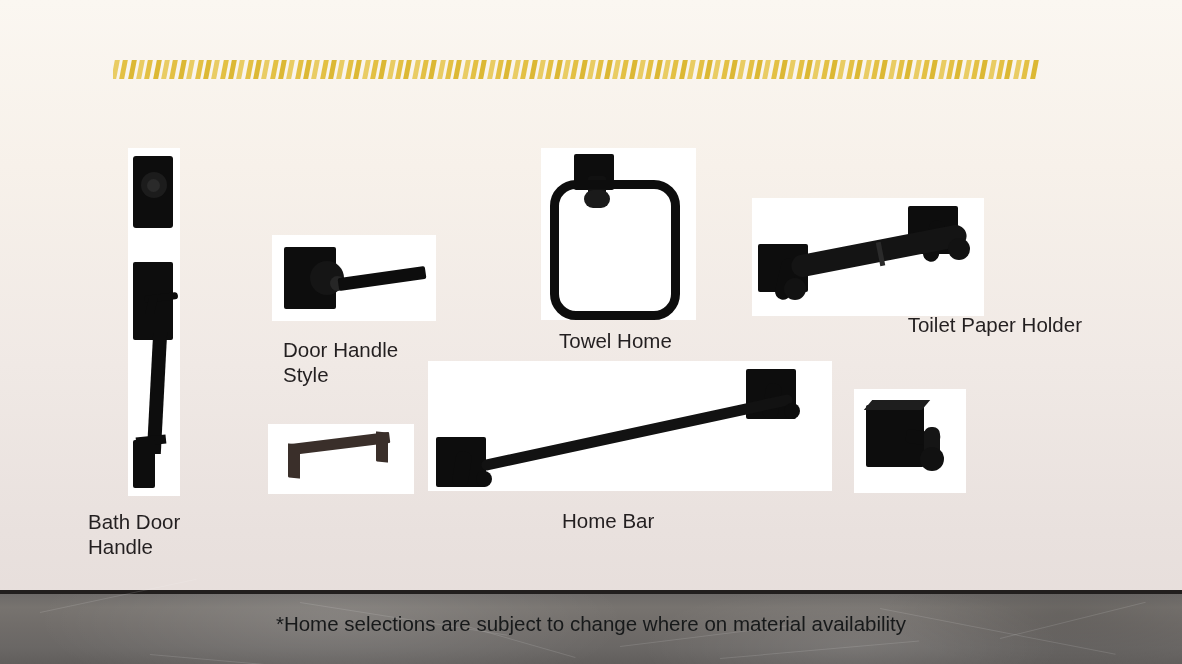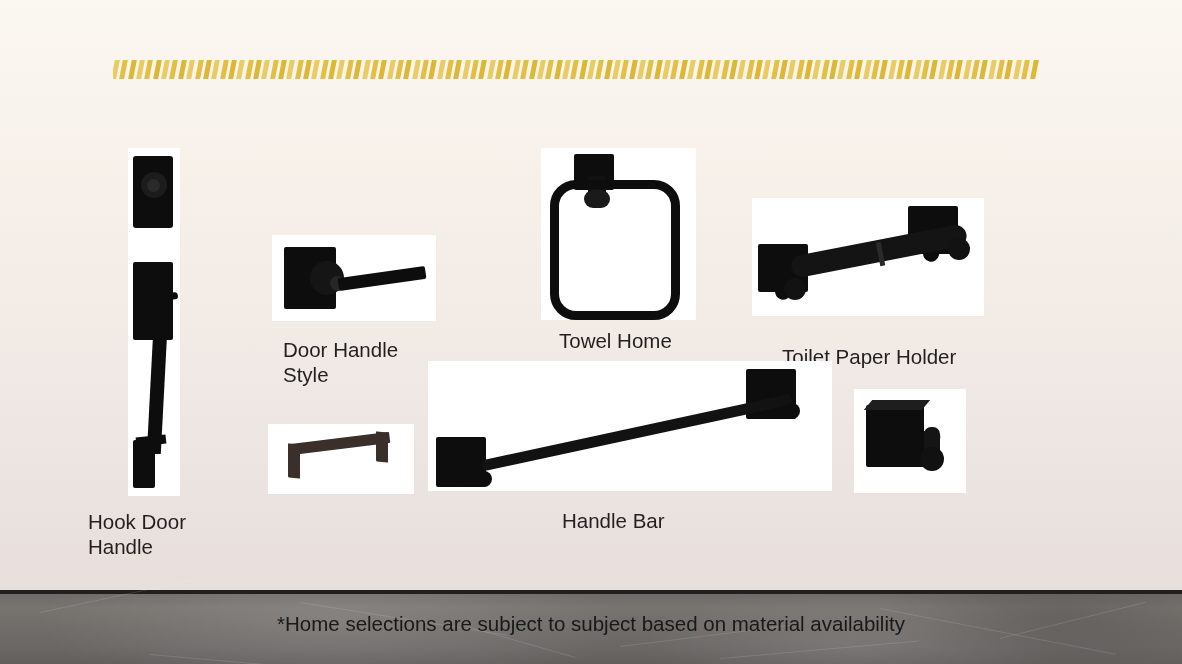--- a/index.html
+++ b/index.html
@@ -227,21 +227,21 @@
 
   <div class="panel" style="left:128px; top:254px; width:52px; height:242px;">
     <div class="blk" style="left:5px; top:8px; width:40px; height:78px; border-radius:2px;"></div>
     <div class="blk" style="left:16px; top:40px; width:34px; height:7px; border-radius:3px; transform:rotate(-7deg);"></div>
     <div class="blk" style="left:19px; top:44px; width:9px; height:16px; transform:skewX(-14deg);"></div>
     <div class="blk" style="left:22px; top:78px; width:14px; height:122px; transform:skewX(-3deg);"></div>
     <div class="blk" style="left:8px; top:182px; width:30px; height:9px; transform:rotate(-6deg);"></div>
     <div class="blk" style="left:5px; top:186px; width:22px; height:48px; border-radius:2px;"></div>
   </div>
 
-  <div class="caption" style="left:88px; top:509px; width:180px;">Hook Door
+  <div class="caption" style="left:88px; top:509px; width:180px;">Bath Door
 Handle</div>
 
   <div class="panel" style="left:272px; top:235px; width:164px; height:86px;">
     <div class="blk" style="left:12px; top:12px; width:52px; height:62px; border-radius:2px;"></div>
     <div class="blk" style="left:38px; top:26px; width:34px; height:34px; border-radius:50%; background:#151515;"></div>
     <div class="blk" style="left:58px; top:41px; width:15px; height:15px; border-radius:50%; background:#262626;"></div>
     <div class="blk" style="left:66px; top:37px; width:88px; height:13px; transform:rotate(-8deg); border-radius:2px;"></div>
   </div>
 
   <div class="caption" style="left:283px; top:337px; width:200px;">Door Handle
@@ -261,21 +261,21 @@
     <div class="blk" style="left:6px; top:46px; width:50px; height:48px; border-radius:2px;"></div>
     <div class="blk" style="left:156px; top:8px; width:50px; height:48px; border-radius:2px;"></div>
     <div class="blk" style="left:26px; top:60px; width:16px; height:42px; border-radius:8px; transform:rotate(13deg);"></div>
     <div class="blk" style="left:174px; top:22px; width:16px; height:42px; border-radius:8px; transform:rotate(13deg);"></div>
     <div class="blk" style="left:38px; top:42px; width:178px; height:22px; border-radius:11px; transform:rotate(-11deg); background:#141414;"></div>
     <div class="blk" style="left:126px; top:44px; width:5px; height:24px; transform:rotate(-11deg); background:#2a2a2a;"></div>
     <div class="blk" style="left:32px; top:80px; width:22px; height:22px; border-radius:50%; background:#121212;"></div>
     <div class="blk" style="left:196px; top:40px; width:22px; height:22px; border-radius:50%; background:#121212;"></div>
   </div>
 
-  <div class="caption" style="left:782px; top:344px; width:300px;">Toilet Paper Holder</div>
+  <div class="caption" style="left:782px; top:312px; width:300px;text-align:right;">Toilet Paper Holder</div>
 
   <div class="panel" style="left:268px; top:424px; width:146px; height:70px;">
     <div style="position:absolute; left:22px; top:14px; width:100px; height:11px;
                 background:#3a2f2a; transform:rotate(-7deg); border-radius:1px;"></div>
     <div style="position:absolute; left:20px; top:20px; width:12px; height:34px;
                 background:#3a2f2a; transform:skewY(7deg); border-radius:1px;"></div>
     <div style="position:absolute; left:108px; top:8px; width:12px; height:30px;
                 background:#3a2f2a; transform:skewY(7deg); border-radius:1px;"></div>
   </div>
 
@@ -283,36 +283,36 @@
   <div class="panel" style="left:428px; top:361px; width:404px; height:130px;">
     <div class="blk" style="left:8px; top:76px; width:50px; height:50px; border-radius:2px;"></div>
     <div class="blk" style="left:318px; top:8px; width:50px; height:50px; border-radius:2px;"></div>
     <div class="blk" style="left:26px; top:90px; width:16px; height:36px; border-radius:7px; transform:rotate(9deg);"></div>
     <div class="blk" style="left:336px; top:22px; width:16px; height:36px; border-radius:7px; transform:rotate(9deg);"></div>
     <div class="blk" style="left:50px; top:66px; width:318px; height:11px; border-radius:6px; transform:rotate(-12.2deg); background:#121212;"></div>
     <div class="blk" style="left:48px; top:110px; width:16px; height:16px; border-radius:50%;"></div>
     <div class="blk" style="left:356px; top:42px; width:16px; height:16px; border-radius:50%;"></div>
   </div>
 
-  <div class="caption" style="left:562px; top:508px; width:220px;">Handle Bar</div>
+  <div class="caption" style="left:562px; top:508px; width:220px;">Home Bar</div>
 
   <div class="panel" style="left:854px; top:389px; width:112px; height:104px;">
     <div class="blk" style="left:12px; top:16px; width:58px; height:62px; border-radius:2px;"></div>
     <div class="blk" style="left:14px; top:11px; width:58px; height:10px; transform:skewX(-40deg); background:#1e1e1e;"></div>
     <div class="blk" style="left:52px; top:42px; width:34px; height:14px; border-radius:4px; transform:rotate(8deg);"></div>
     <div class="blk" style="left:70px; top:38px; width:16px; height:30px; border-radius:7px; background:#151515;"></div>
     <div class="blk" style="left:66px; top:58px; width:24px; height:24px; border-radius:50%; background:#111;"></div>
   </div>
 
 
   <div class="footer-band" id="footer-band">
       <div class="footer-scratch" style="left: 40px; top: 18px; width: 160px; transform: rotate(-12deg);"></div>
       <div class="footer-scratch" style="left: 300px; top: 8px; width: 210px; transform: rotate(9deg);"></div>
       <div class="footer-scratch" style="left: 620px; top: 52px; width: 180px; transform: rotate(-7deg);"></div>
       <div class="footer-scratch" style="left: 880px; top: 14px; width: 240px; transform: rotate(11deg);"></div>
       <div class="footer-scratch" style="left: 150px; top: 60px; width: 130px; transform: rotate(5deg);"></div>
       <div class="footer-scratch" style="left: 1000px; top: 44px; width: 150px; transform: rotate(-14deg);"></div>
       <div class="footer-scratch" style="left: 460px; top: 30px; width: 120px; transform: rotate(16deg);"></div>
       <div class="footer-scratch" style="left: 720px; top: 64px; width: 200px; transform: rotate(-5deg);"></div>
     </div>
-  <div class="footer-text">*Home selections are subject to subject based on material availability</div>
+  <div class="footer-text">*Home selections are subject to change where on material availability</div>
 
 </div>
 
 </body></html>

